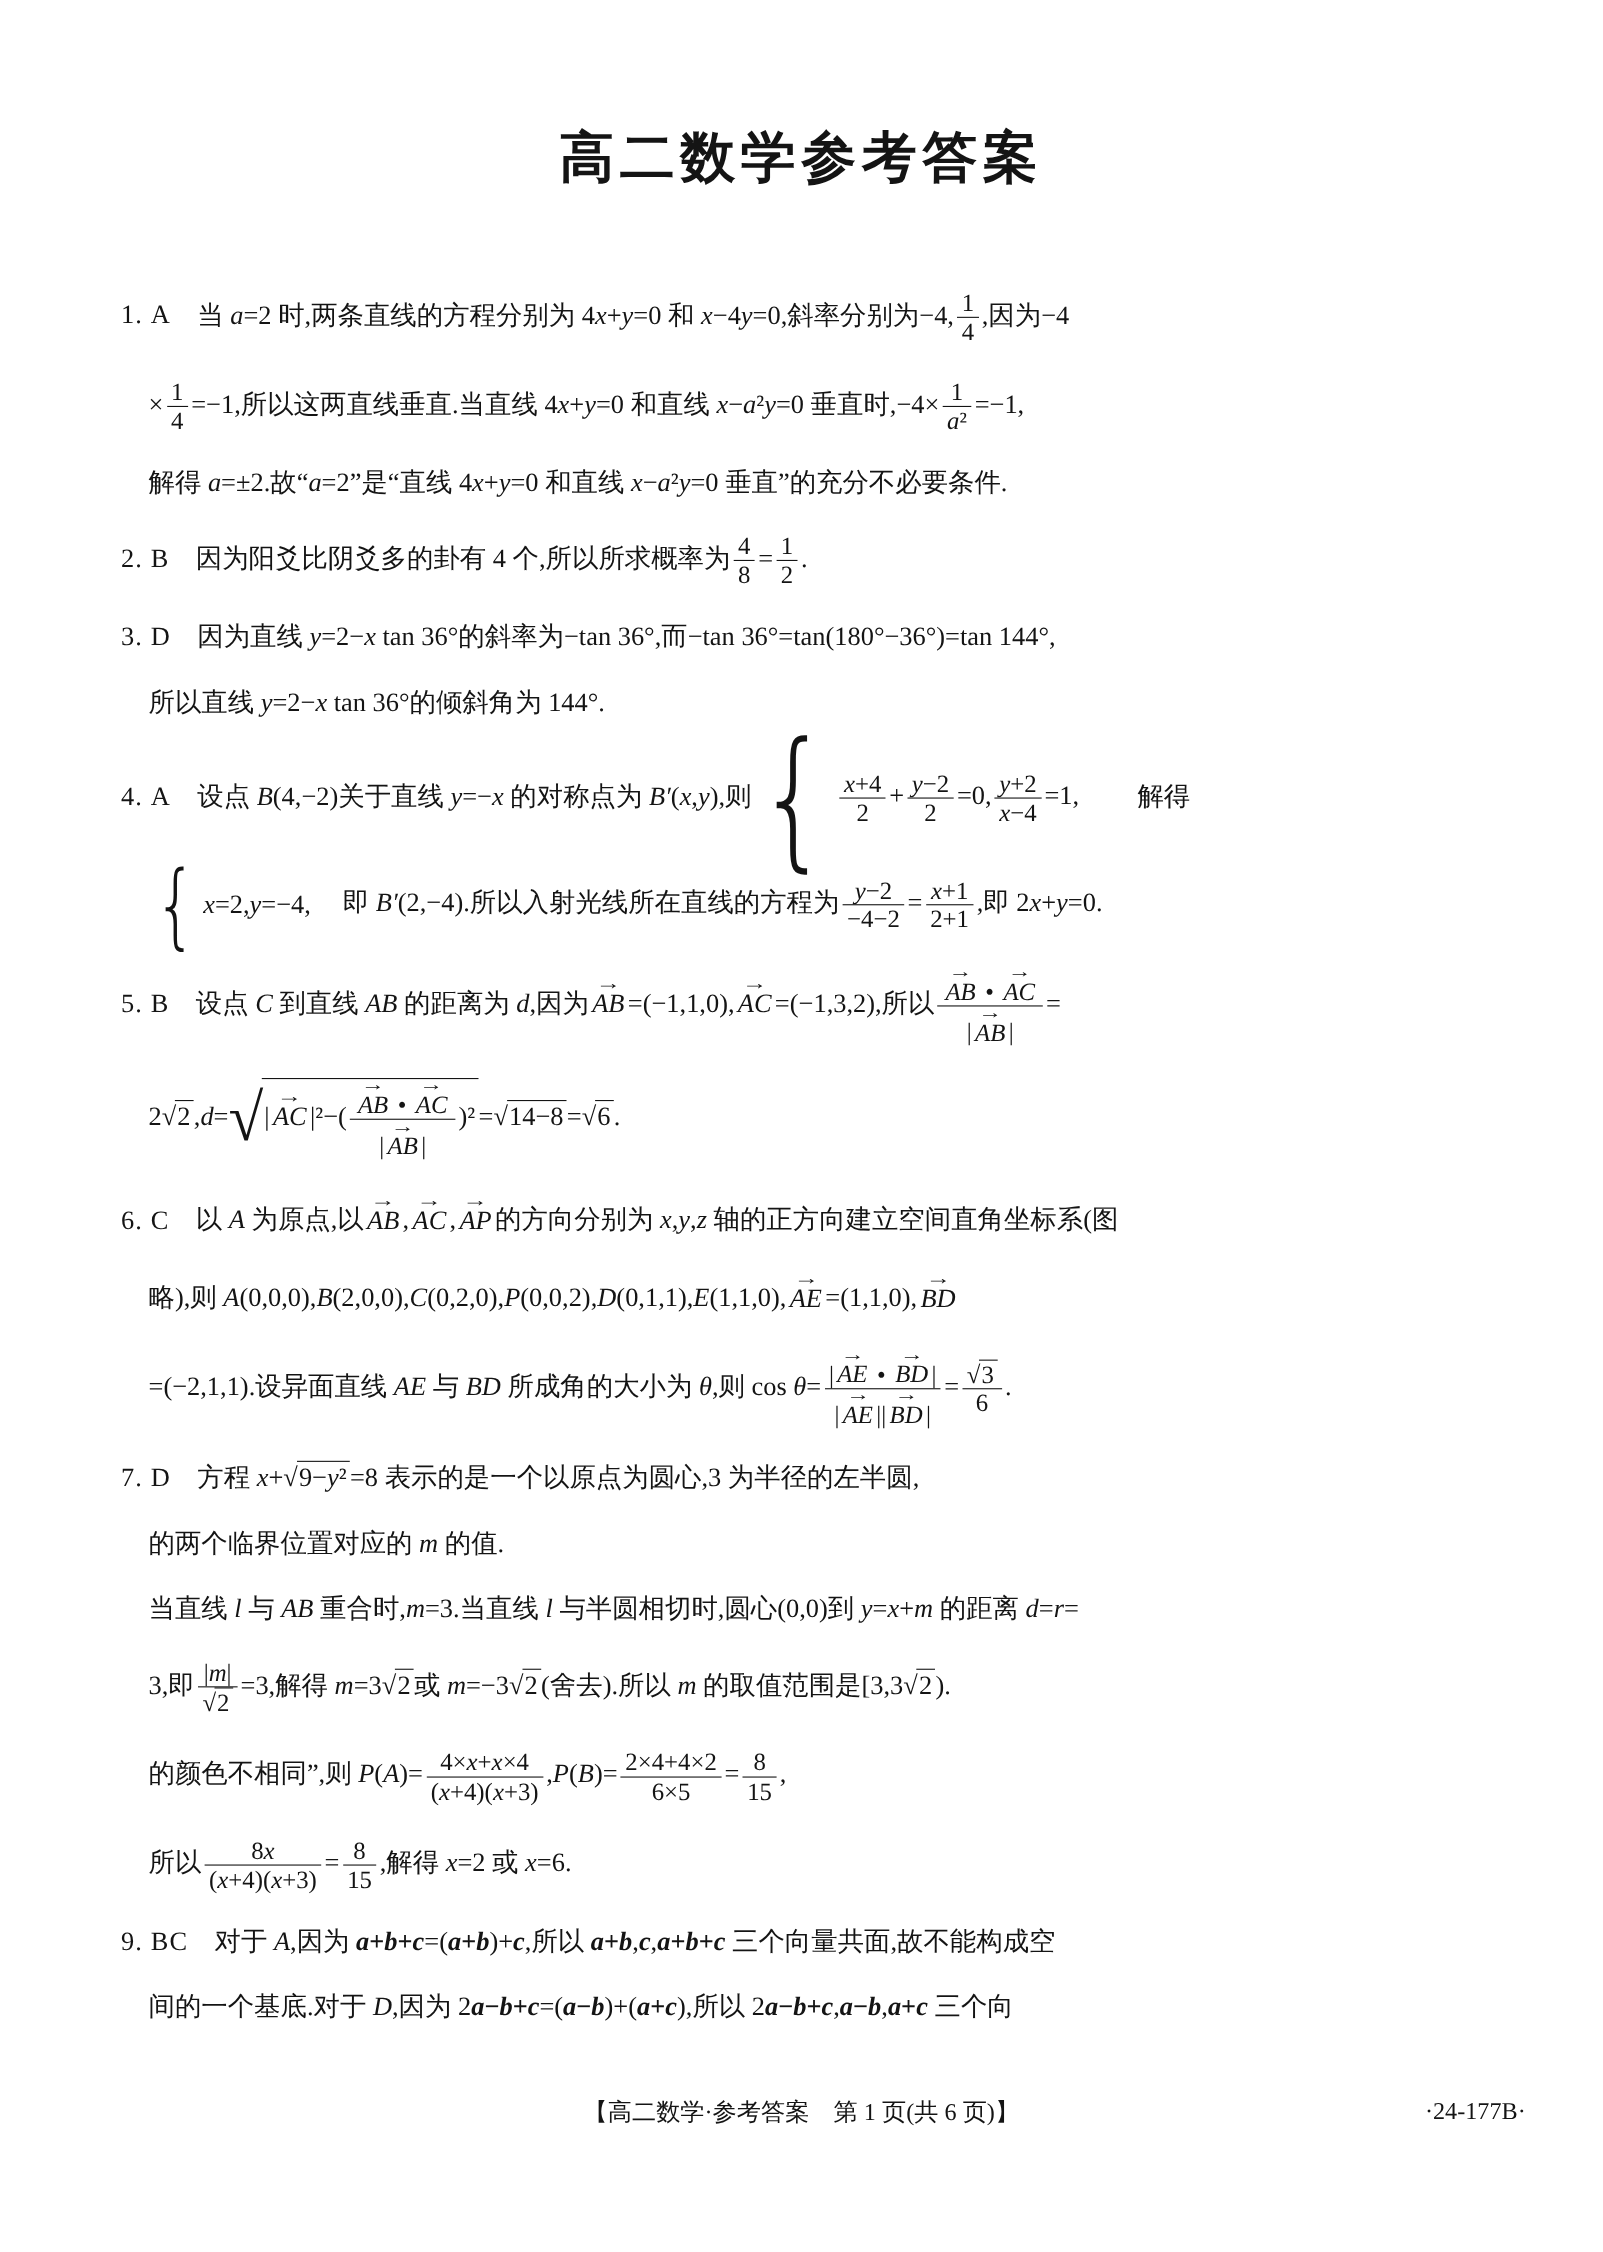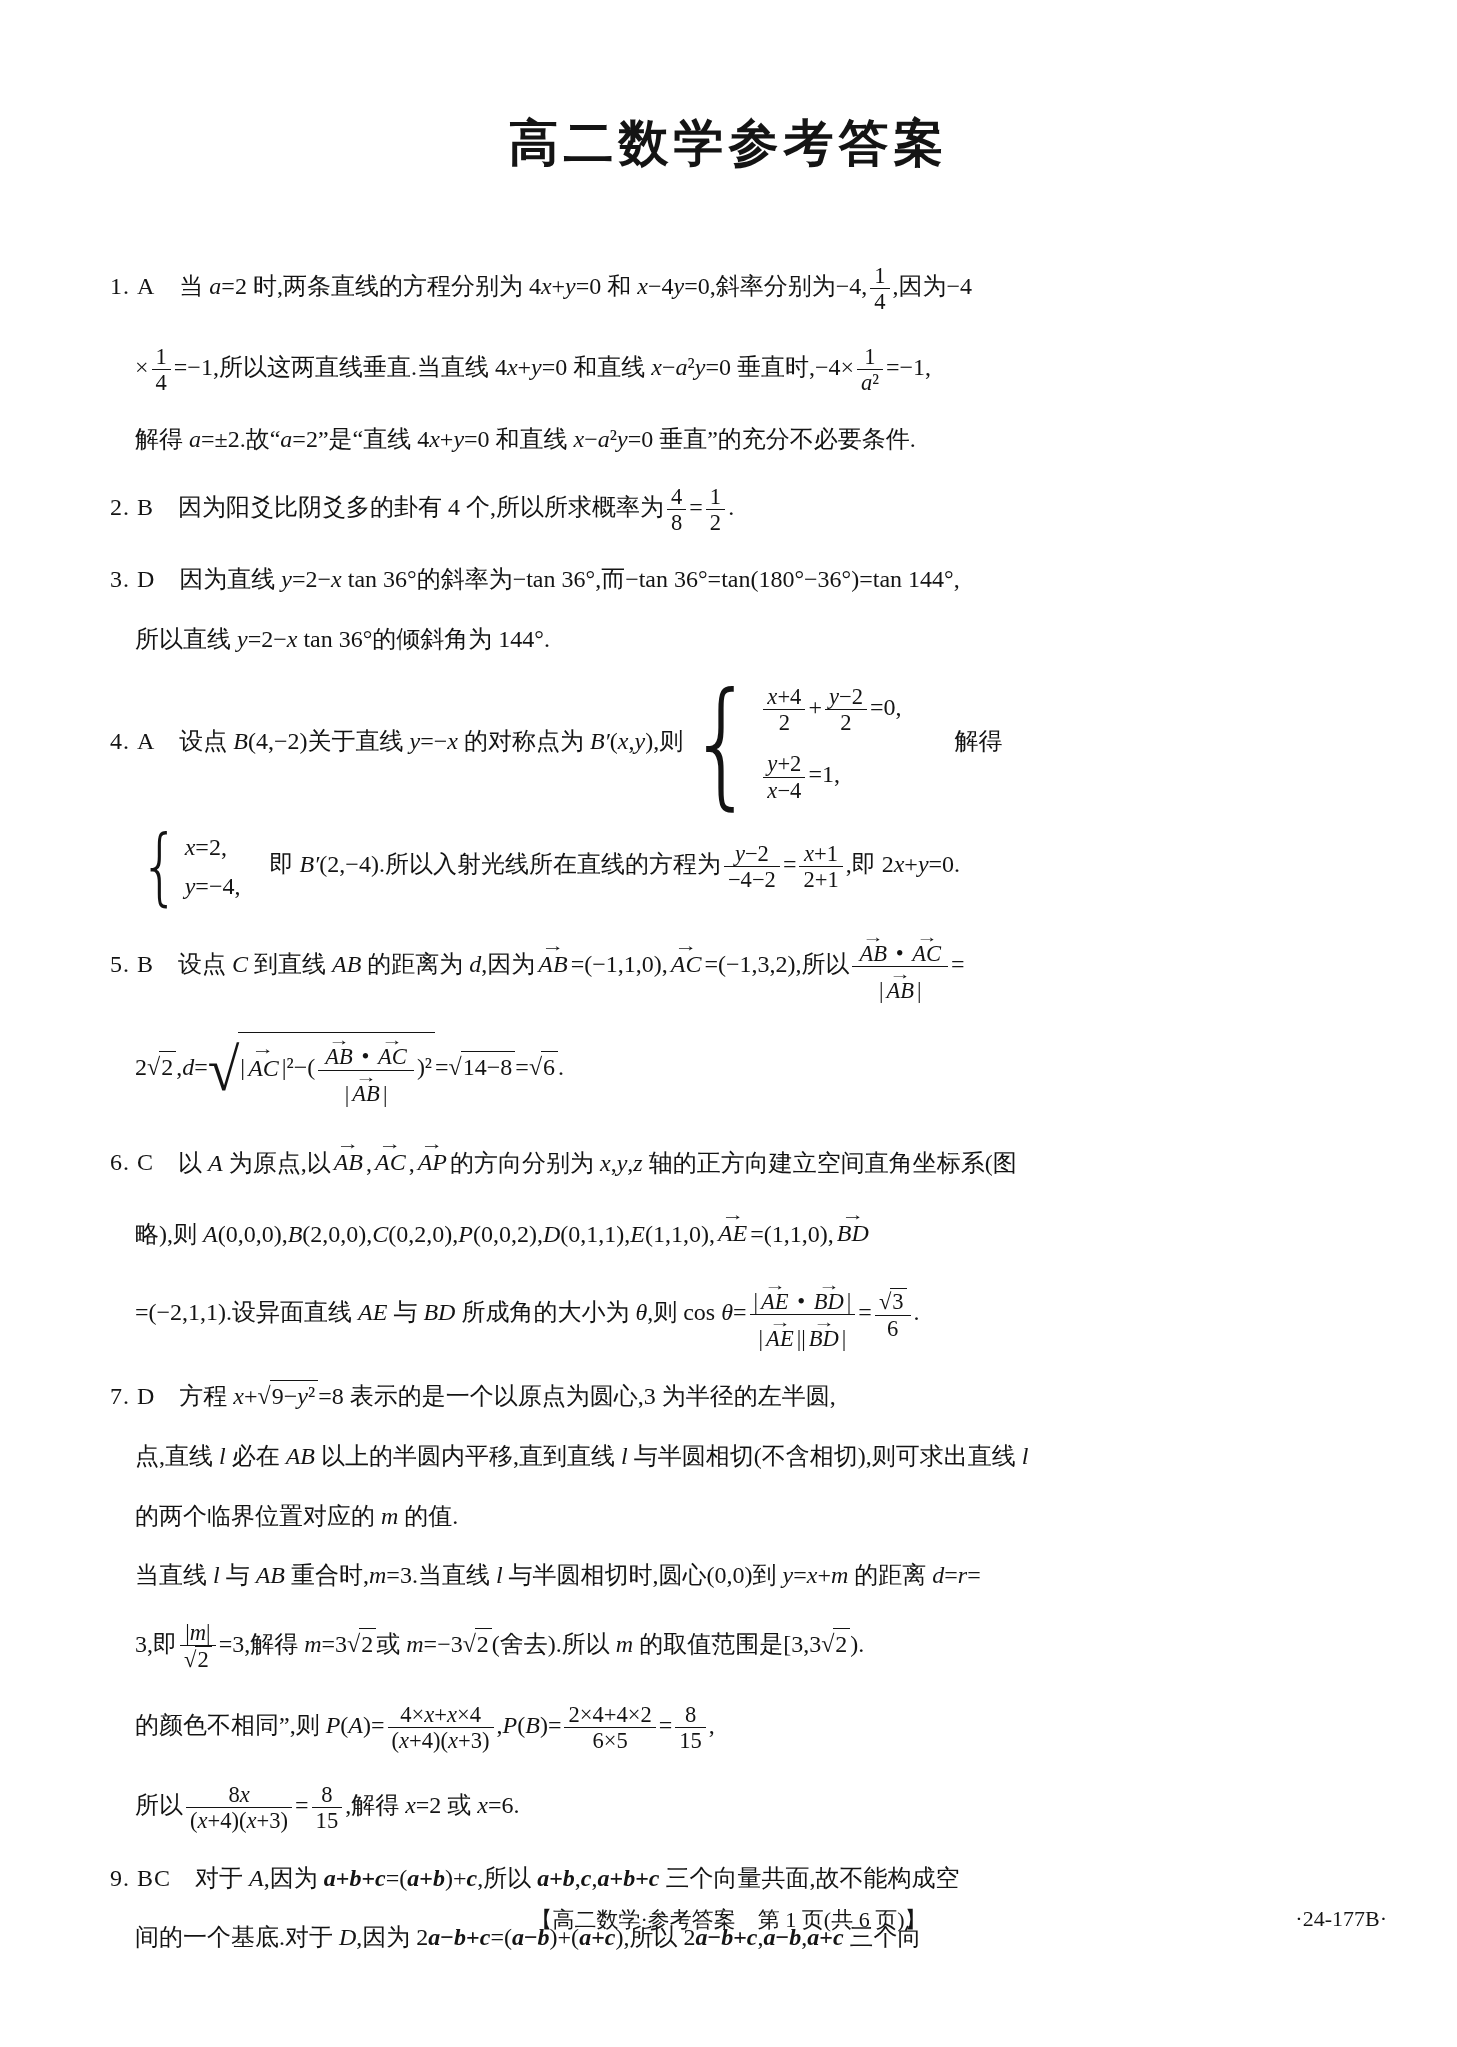--- a/index.html
+++ b/index.html
@@ -42,21 +42,21 @@
   .sqrt .sbody { display:inline-block; border-top:1.7px solid #141414; padding:0 3px 0 2px; }
   .sqrt.big { display:inline-flex; align-items:center; vertical-align:middle; }
   .sqrt.big .rad { font-size:2.4em; line-height:1; font-weight:400; transform:scaleY(1.05); }
   
   .cases { display:inline-flex; align-items:center; vertical-align:middle; margin:0 5px; }
   .cases .brace {
     font-family:"DejaVu Sans","Liberation Sans",sans-serif; font-weight:300;
     font-size:2.6em; line-height:0.8; transform:scaleY(1.35); margin-right:5px;
   }
   .cases.big .brace { font-size:4.4em; transform:scaleY(1.3); }
-  .cases .rows { display:inline-flex; flex-direction:column; align-items:flex-start; row-gap:8px; }
+  .cases .rows { display:inline-flex; flex-direction:row; align-items:flex-start; row-gap:8px; }
   .cases.big .rows { row-gap:16px; }
   .cases .crow { white-space:nowrap; }
   
   .footer { position:absolute; left:0; right:0; top:1905px; height:40px; font-size:22px; }
   .footer-center { position:absolute; left:0; right:0; text-align:center; }
   .footer-right { position:absolute; right:70px; top:1px; }
 </style>
 </head>
 <body>
 
@@ -140,21 +140,20 @@
         <div class="line cont"><span>=(−2,1,1).设异面直线 </span><span class="it">AE</span><span> 与 </span><span class="it">BD</span><span> 所成角的大小为 </span><span class="it">θ</span><span>,则 </span><span>cos</span><span> </span><span class="it">θ</span><span>=</span><span class="frac">
             <span class="num"><span>|</span><span class="vec"><span class="vl">AE</span></span><span> • </span><span class="vec"><span class="vl">BD</span></span><span>|</span></span>
             <span class="den"><span>|</span><span class="vec"><span class="vl">AE</span></span><span>||</span><span class="vec"><span class="vl">BD</span></span><span>|</span></span>
           </span><span>=</span><span class="frac">
             <span class="num"><span class="sqrt"><span class="rad">√</span><span class="sbody"><span>3</span></span></span></span>
             <span class="den"><span>6</span></span>
           </span><span>.</span></div>
       </div>
       <div class="answer-item">
         <div class="line"><span class="qnum">7. D</span><span>方程 </span><span class="it">x</span><span>+</span><span class="sqrt"><span class="rad">√</span><span class="sbody"><span>9−</span><span class="it">y</span><span>²</span></span></span><span>=8 表示的是一个以原点为圆心,3 为半径的左半圆,</span></div>
-        <div class="line cont"><span>点,直线 </span><span class="it">l</span><span> 必在 </span><span class="it">AB</span><span> 以上的半圆内平移,直到直线 </span><span class="it">l</span><span> 与半圆相切(不含相切),则可求出直线 </span><span class="it">l</span></div>
         <div class="line cont"><span>的两个临界位置对应的 </span><span class="it">m</span><span> 的值.</span></div>
         <div class="line cont"><span>当直线 </span><span class="it">l</span><span> 与 </span><span class="it">AB</span><span> 重合时,</span><span class="it">m</span><span>=3.当直线 </span><span class="it">l</span><span> 与半圆相切时,圆心(0,0)到 </span><span class="it">y</span><span>=</span><span class="it">x</span><span>+</span><span class="it">m</span><span> 的距离 </span><span class="it">d</span><span>=</span><span class="it">r</span><span>=</span></div>
         <div class="line cont"><span>3,即</span><span class="frac">
             <span class="num"><span>|</span><span class="it">m</span><span>|</span></span>
             <span class="den"><span class="sqrt"><span class="rad">√</span><span class="sbody"><span>2</span></span></span></span>
           </span><span>=3,解得 </span><span class="it">m</span><span>=3</span><span class="sqrt"><span class="rad">√</span><span class="sbody"><span>2</span></span></span><span>或 </span><span class="it">m</span><span>=−3</span><span class="sqrt"><span class="rad">√</span><span class="sbody"><span>2</span></span></span><span>(舍去).所以 </span><span class="it">m</span><span> 的取值范围是[3,3</span><span class="sqrt"><span class="rad">√</span><span class="sbody"><span>2</span></span></span><span>).</span></div>
       </div>
       <div class="answer-item">
         <div class="line cont"><span>的颜色不相同”,则 </span><span class="it">P</span><span>(</span><span class="it">A</span><span>)=</span><span class="frac">
             <span class="num"><span>4×</span><span class="it">x</span><span>+</span><span class="it">x</span><span>×4</span></span>

